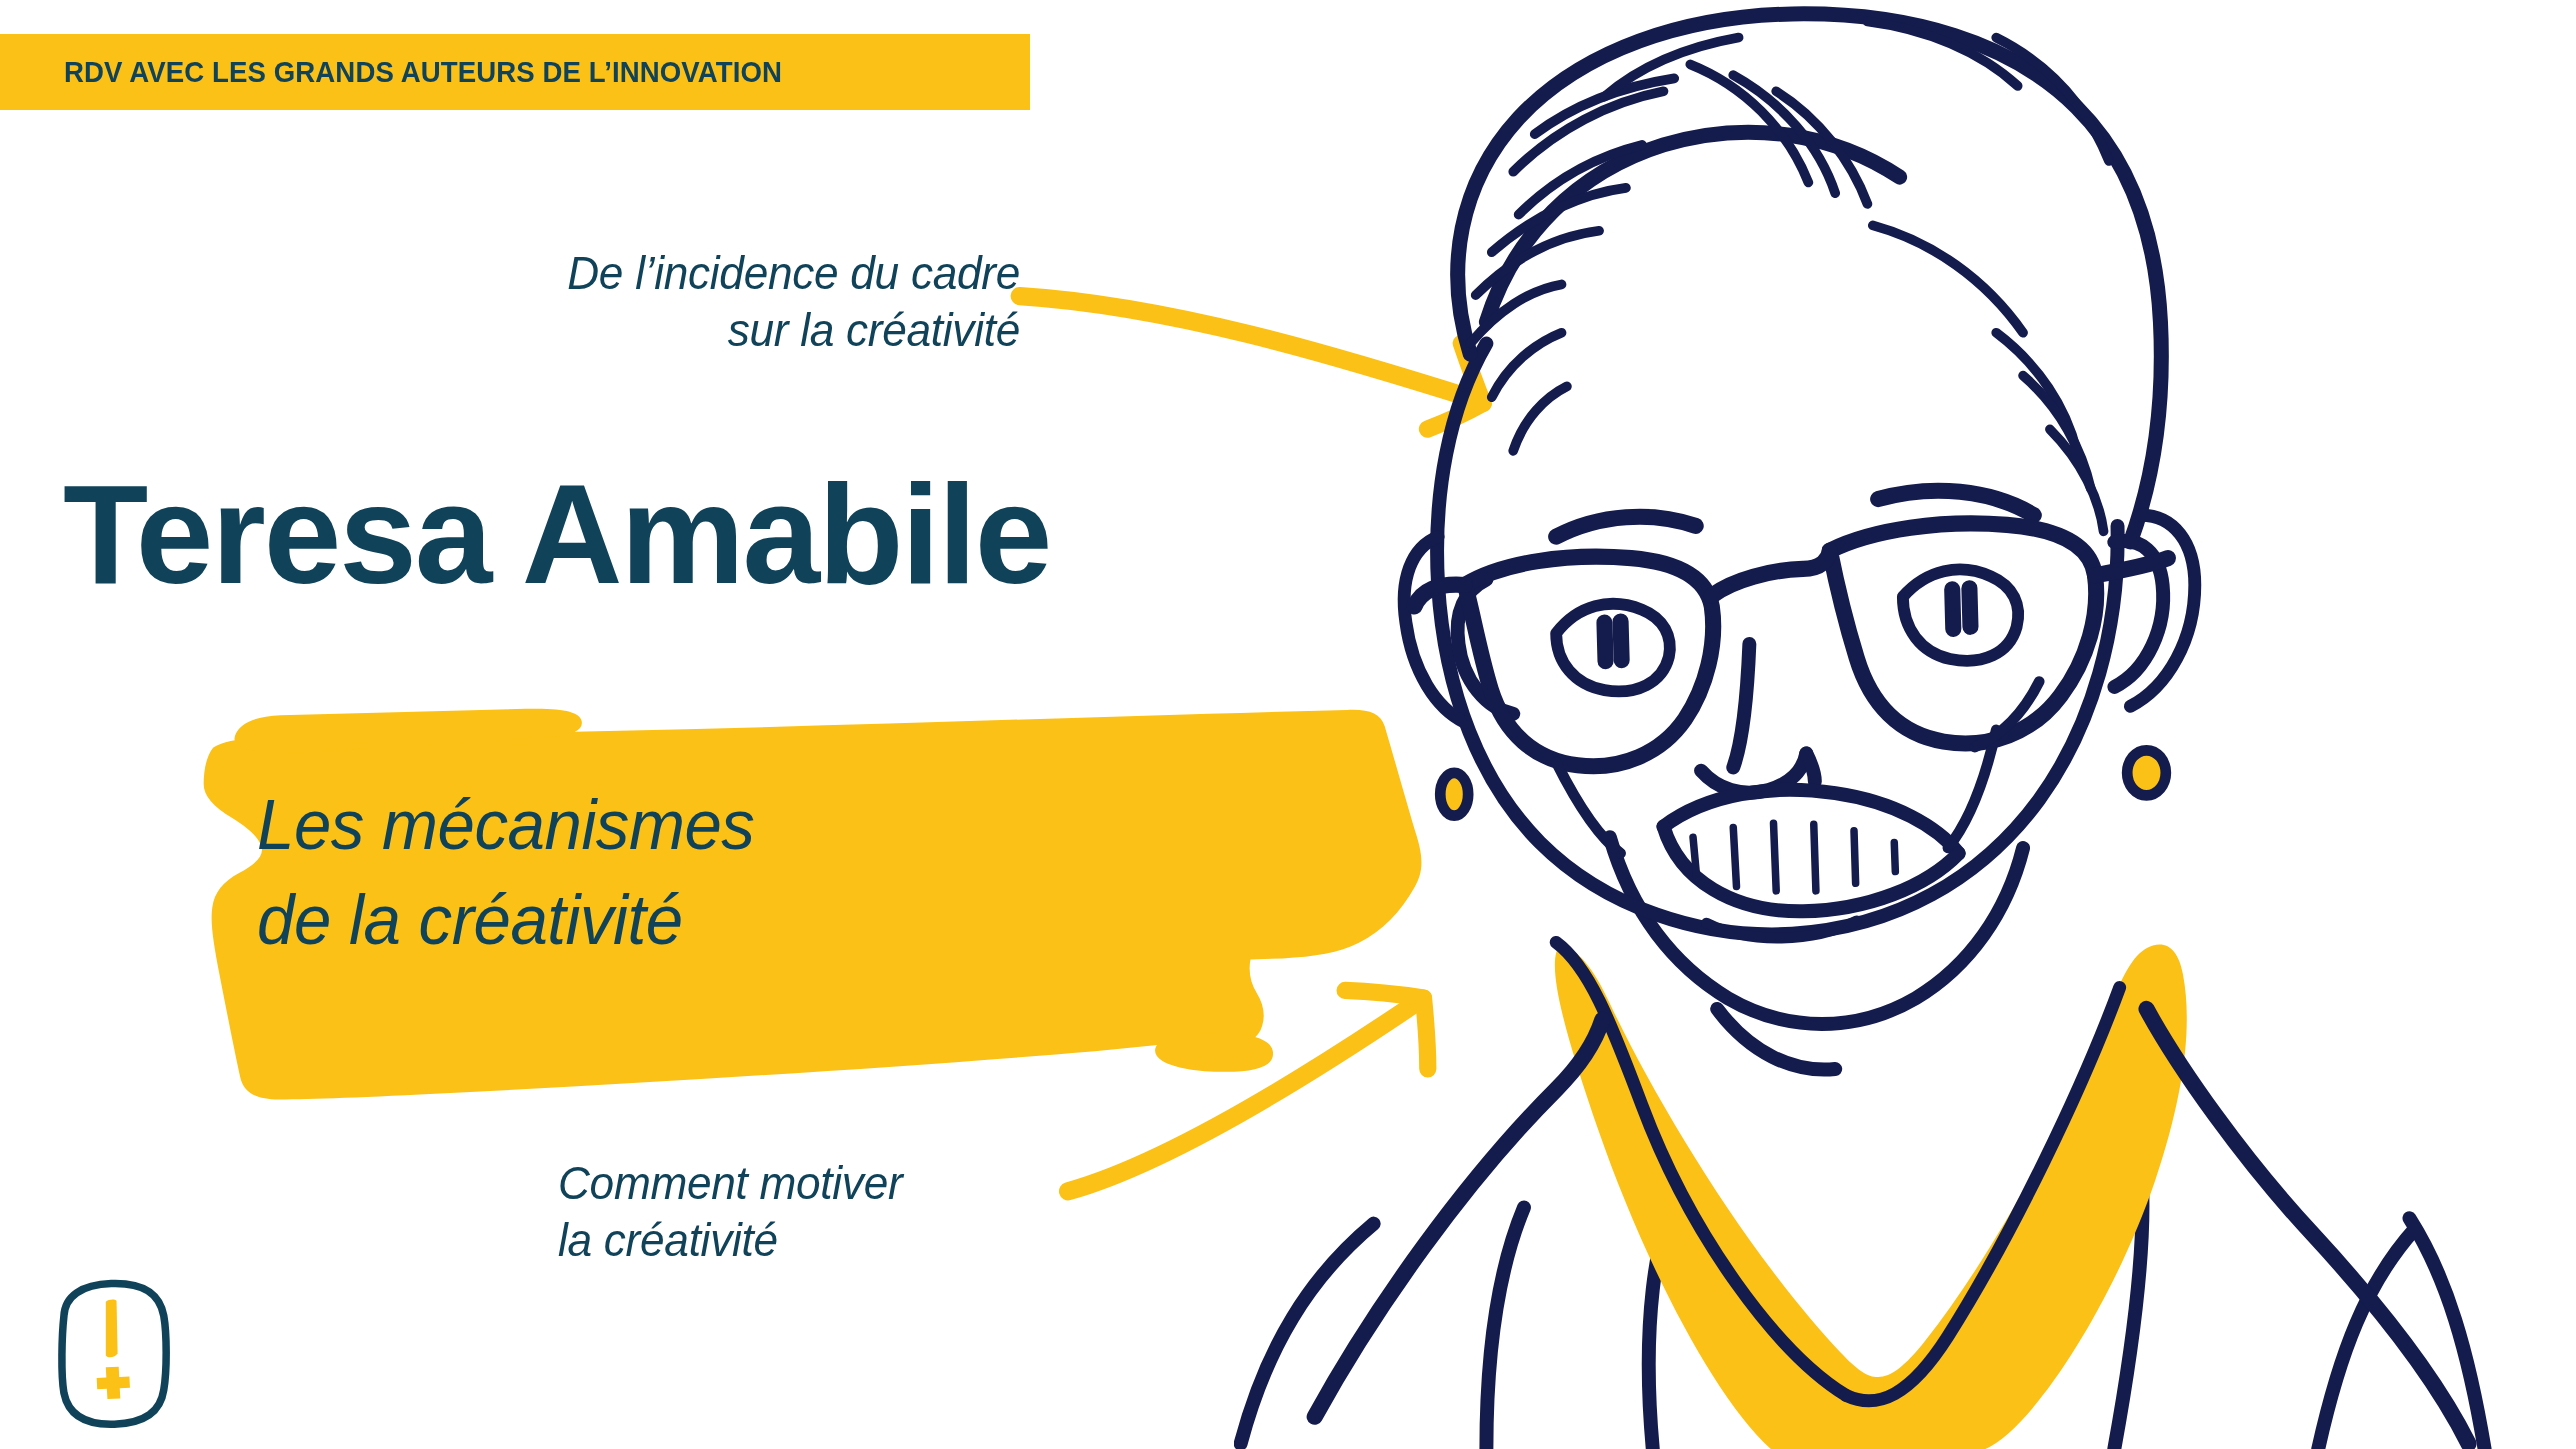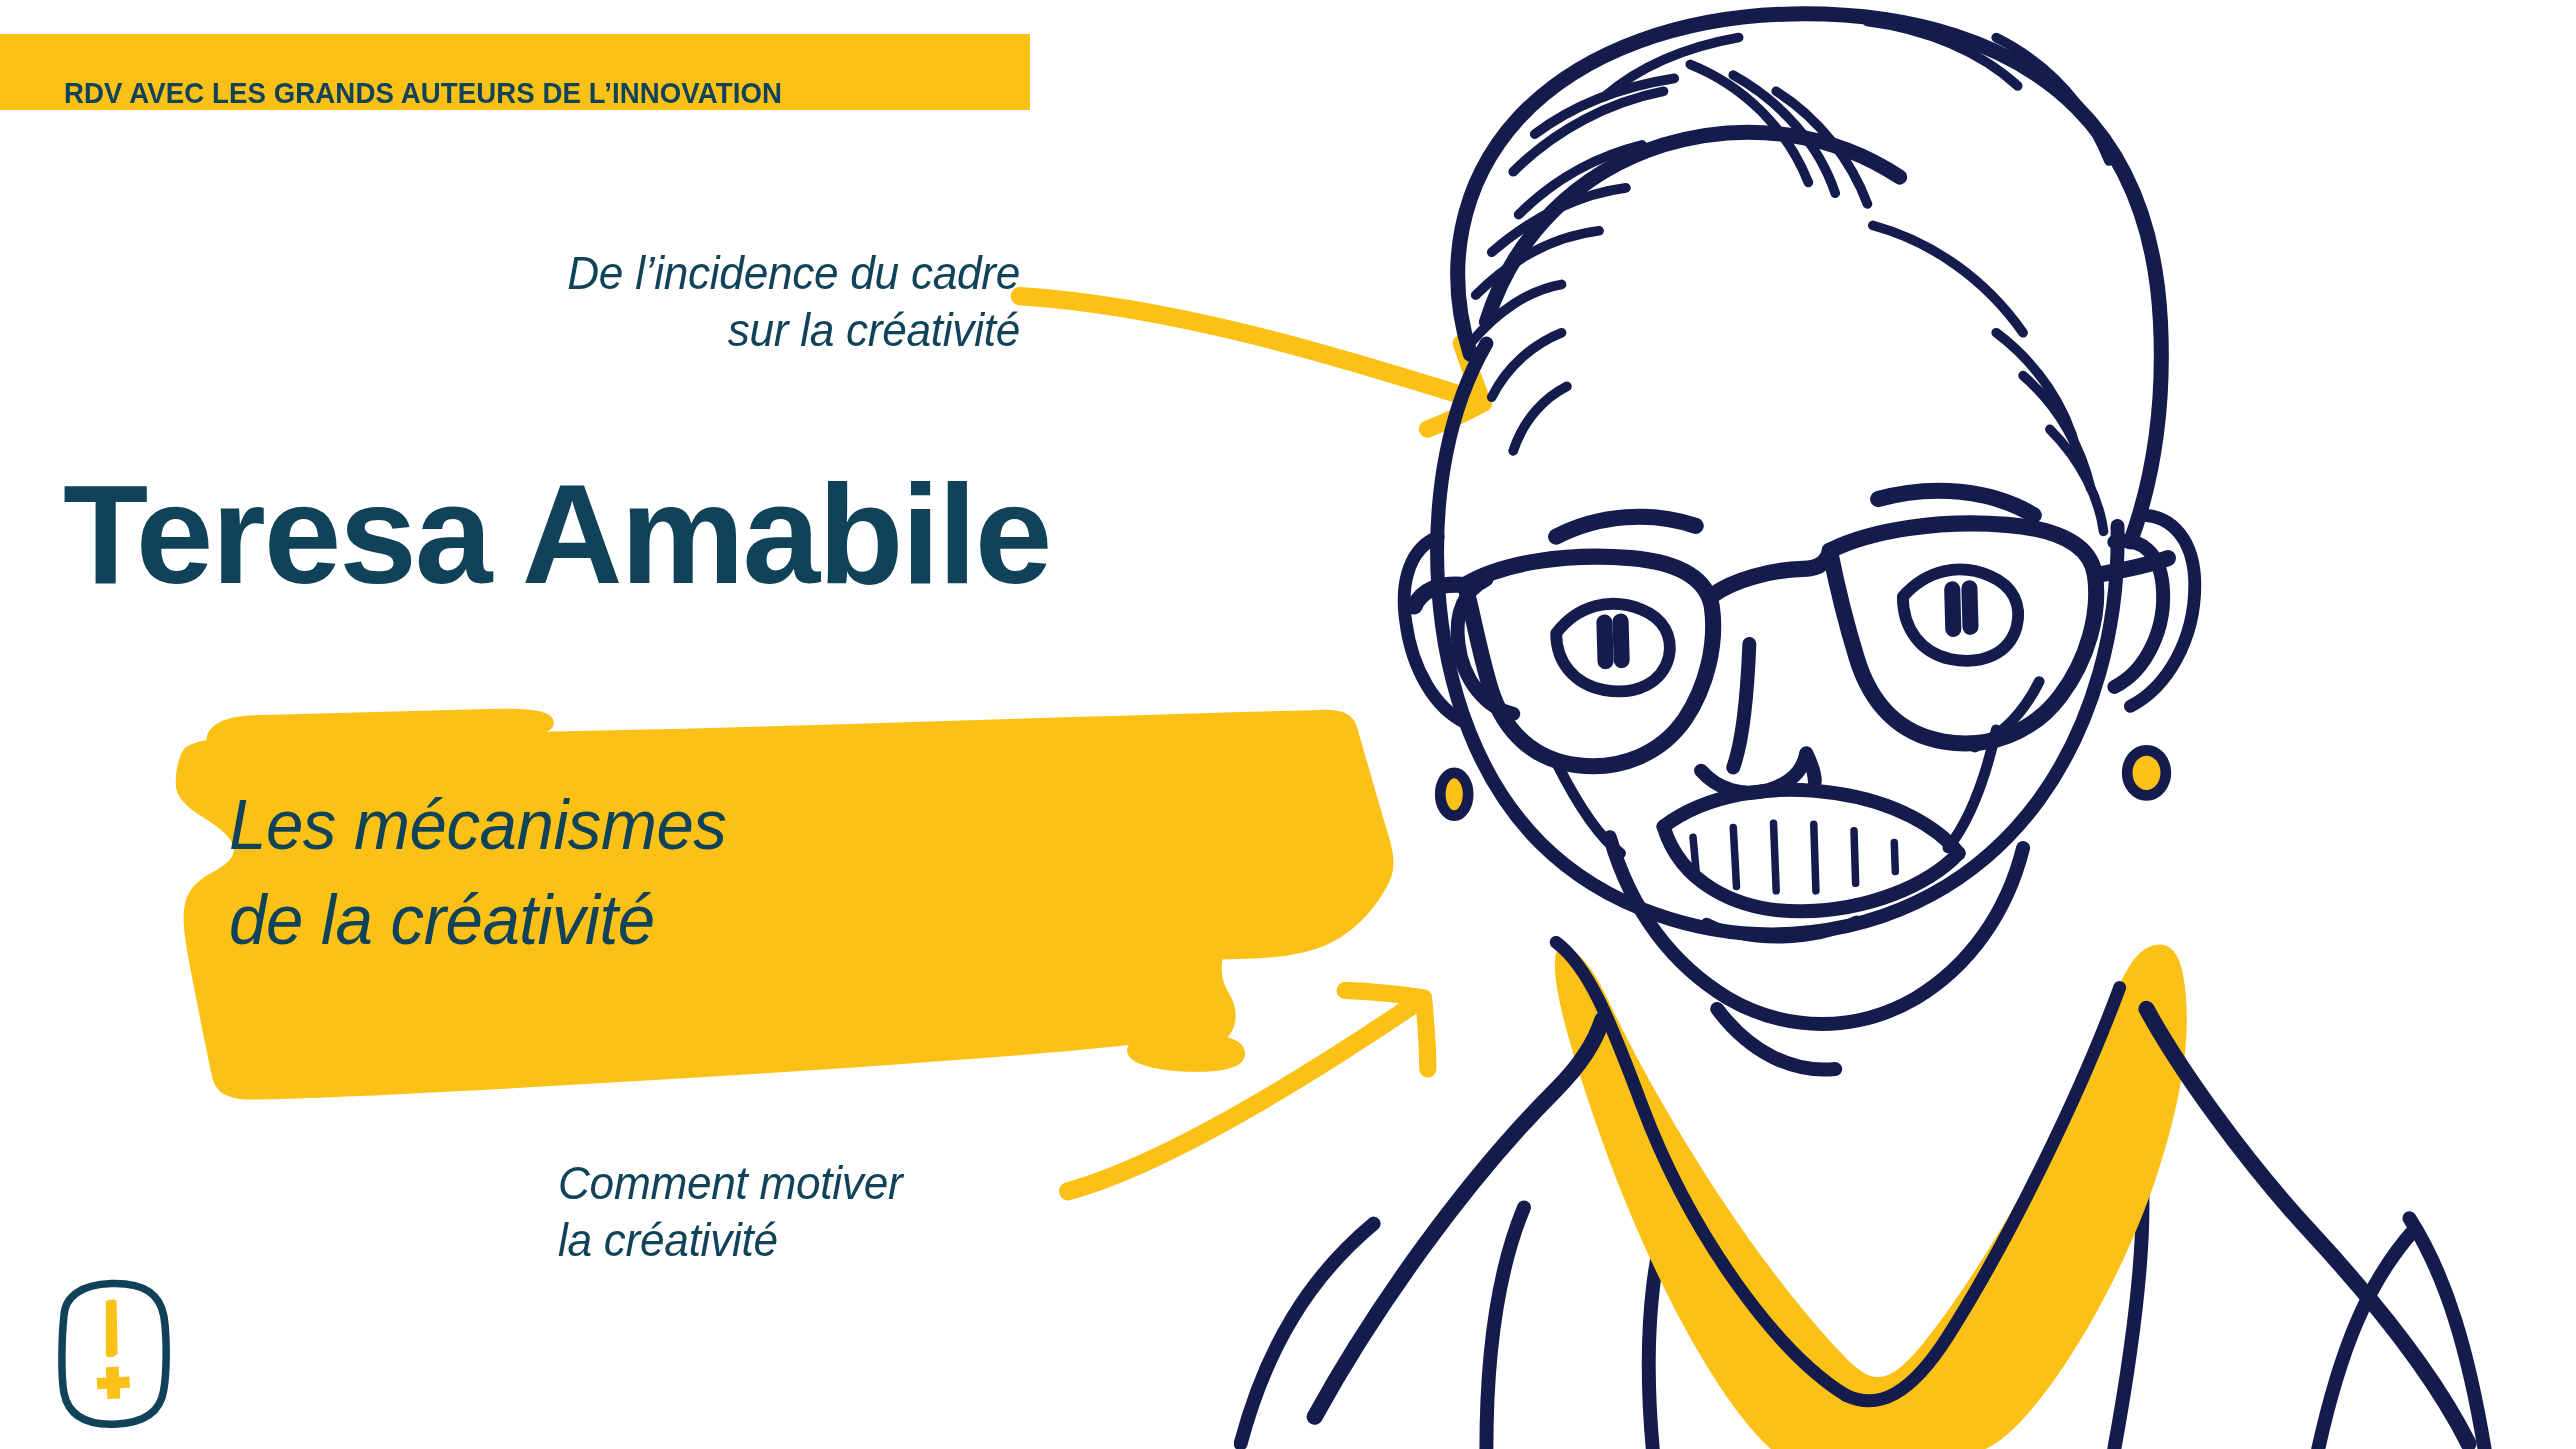--- a/index.html
+++ b/index.html
@@ -24,21 +24,21 @@
 
   
   .banner {
     position: absolute;
     left: 0;
     top: 34px;
     width: 1030px;
     height: 76px;
     background: #FBC116;
     display: flex;
-    align-items: flex-end;
+    align-items: center;
   }
   .banner-label {
     margin-left: 64px;
     color: #104359;
     font-size: 30px;
     font-weight: 700;
     letter-spacing: 0.1px;
     transform: scaleX(0.92);
     transform-origin: left center;
     white-space: nowrap;
@@ -81,21 +81,21 @@
     letter-spacing: -2.1px;
     line-height: 1;
     white-space: nowrap;
     transform: scaleX(0.99);
     transform-origin: left top;
   }
 
   
   .highlight-wrap {
     position: absolute;
-    left: 122px;
+    left: 150px;
     top: 682px;
     width: 1342px;
     height: 424px;
   }
   .highlight-shape {
     position: absolute;
     inset: 0;
     width: 100%;
     height: 100%;
   }

